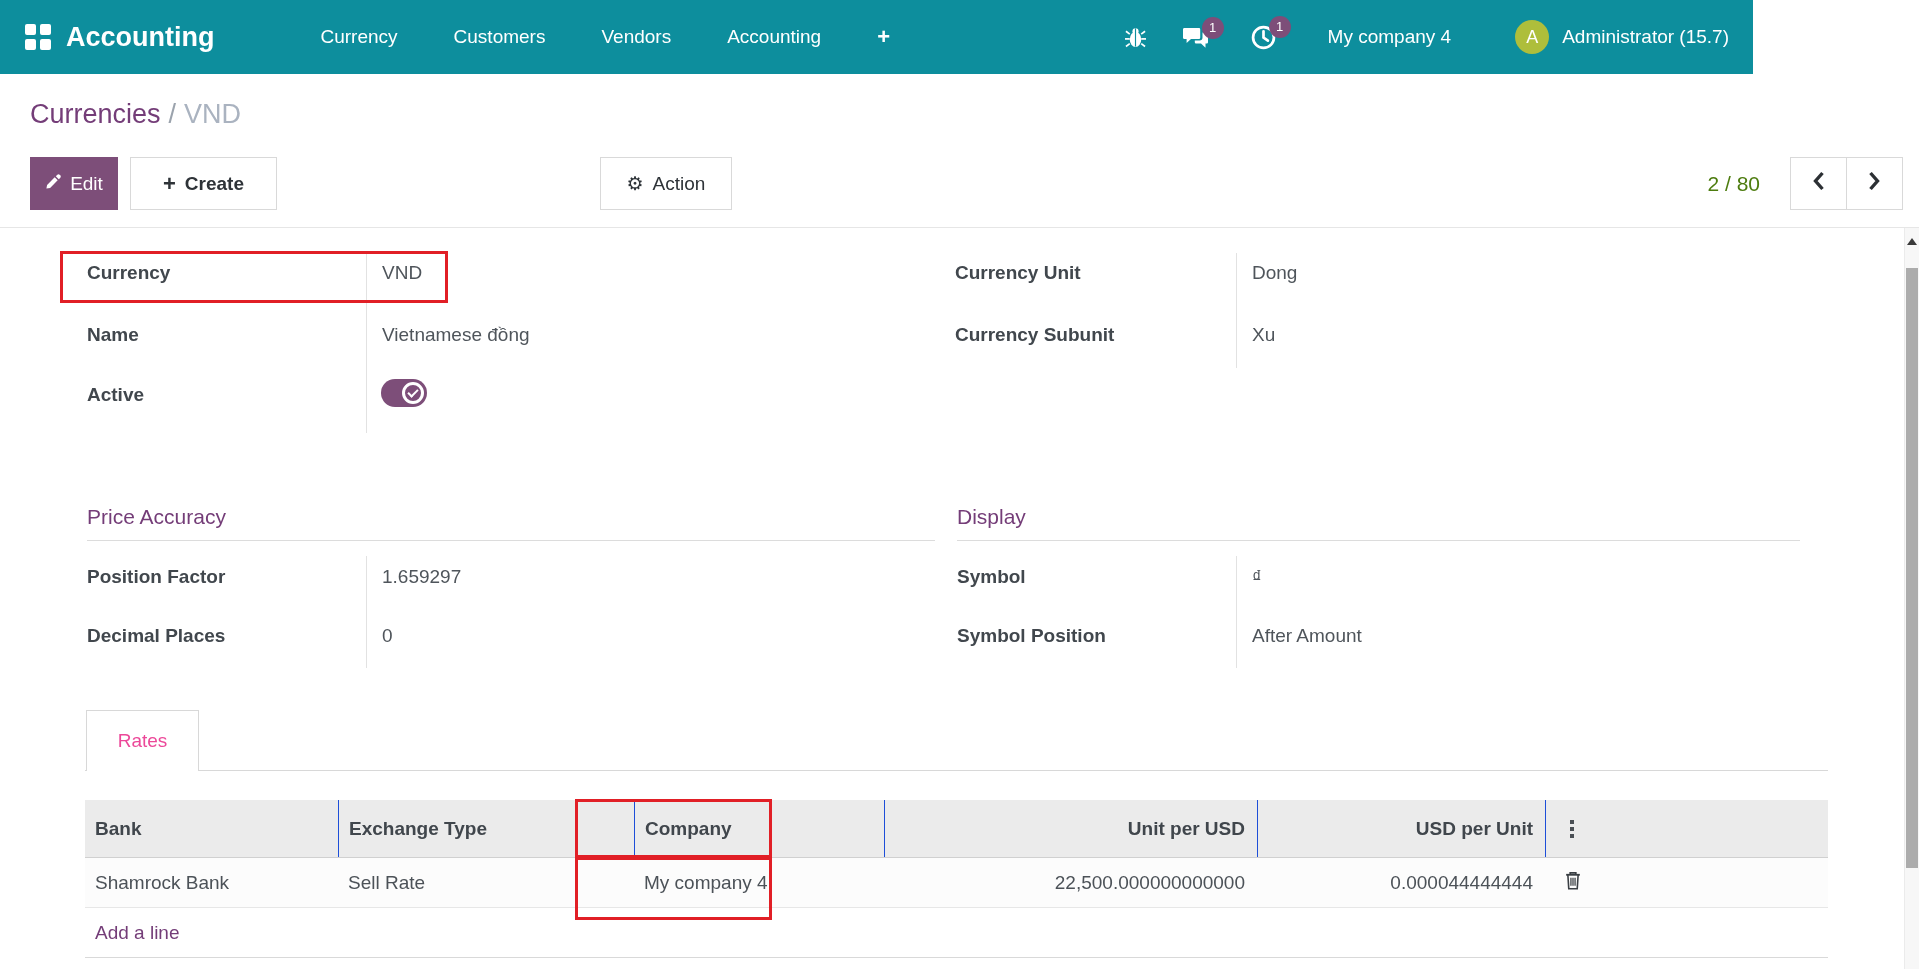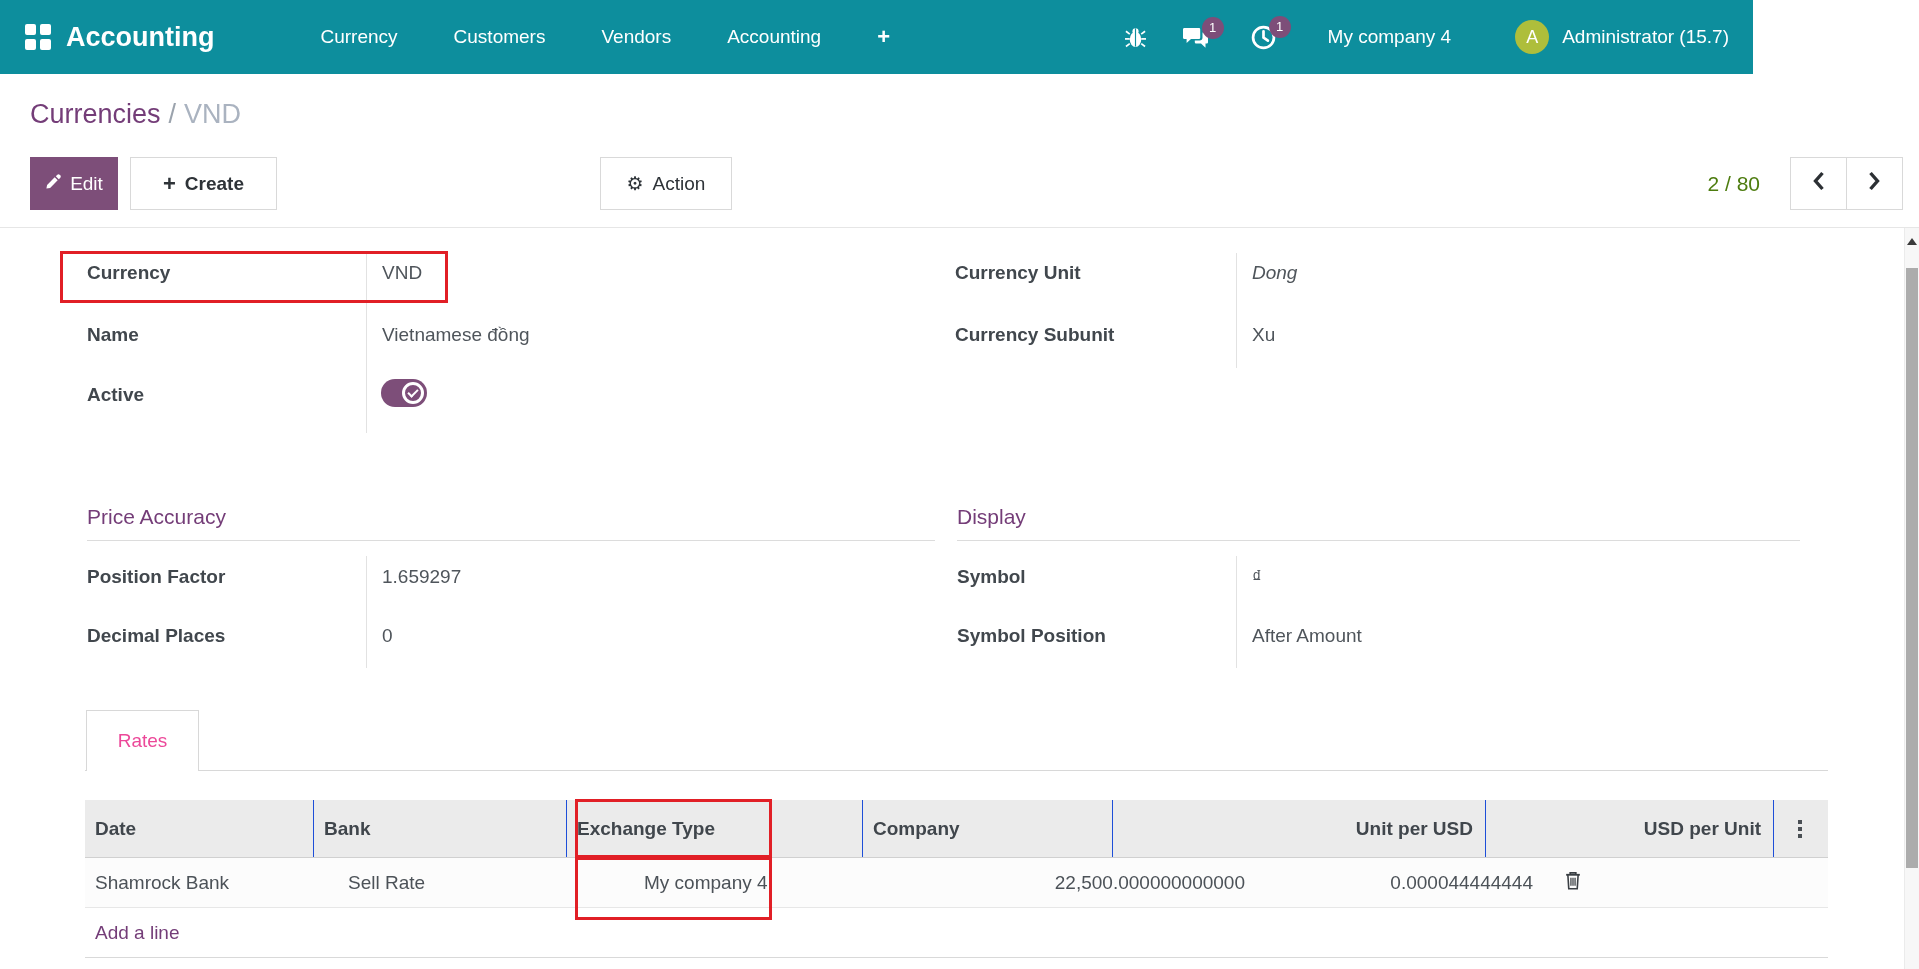--- a/index.html
+++ b/index.html
@@ -173,21 +173,21 @@
   <div class="val" style="left:382px;top:324px;">Vietnamese đồng</div>
   <div class="lbl" style="left:87px;top:384px;">Active</div>
   <div class="toggle">
     <div class="knob">
         <div class="chk"></div>
       </div>
   </div>
 
   <div class="vsep" style="left:1236px;top:253px;height:115px;"></div>
   <div class="lbl" style="left:955px;top:262px;">Currency Unit</div>
-  <div class="val" style="left:1252px;top:262px;font-style:italic;">Dong</div>
+  <div class="val" style="left:1252px;top:262px;">Dong</div>
   <div class="lbl" style="left:955px;top:324px;">Currency Subunit</div>
   <div class="val" style="left:1252px;top:324px;">Xu</div>
 
   <div class="stitle" style="left:87px;top:505px;">Price Accuracy</div>
   <div class="shr" style="left:87px;top:540px;width:848px;"></div>
   <div class="vsep" style="left:366px;top:556px;height:112px;"></div>
   <div class="lbl" style="left:87px;top:566px;">Position Factor</div>
   <div class="val" style="left:382px;top:566px;">1.659297</div>
   <div class="lbl" style="left:87px;top:625px;">Decimal Places</div>
   <div class="val" style="left:382px;top:625px;">0</div>
@@ -197,21 +197,20 @@
   <div class="vsep" style="left:1236px;top:556px;height:112px;"></div>
   <div class="lbl" style="left:957px;top:566px;">Symbol</div>
   <div class="val" style="left:1252px;top:566px;">₫</div>
   <div class="lbl" style="left:957px;top:625px;">Symbol Position</div>
   <div class="val" style="left:1252px;top:625px;">After Amount</div>
 
   <div class="tabline"></div>
   <div class="tab">Rates</div>
 
   <div class="thead">
-    <div class="th" style="width:228px;">Date</div>
     <div class="th" style="width:253px;">Bank</div>
     <div class="th" style="width:296px;">Exchange Type</div>
     <div class="th" style="width:250px;">Company</div>
     <div class="th num" style="width:373px;">Unit per USD</div>
     <div class="th num" style="width:288px;">USD per Unit</div>
     <div class="th" style="width:55px;justify-content:center;">
       <span class="kebab">
           <i></i>
           <i></i>
           <i></i>

